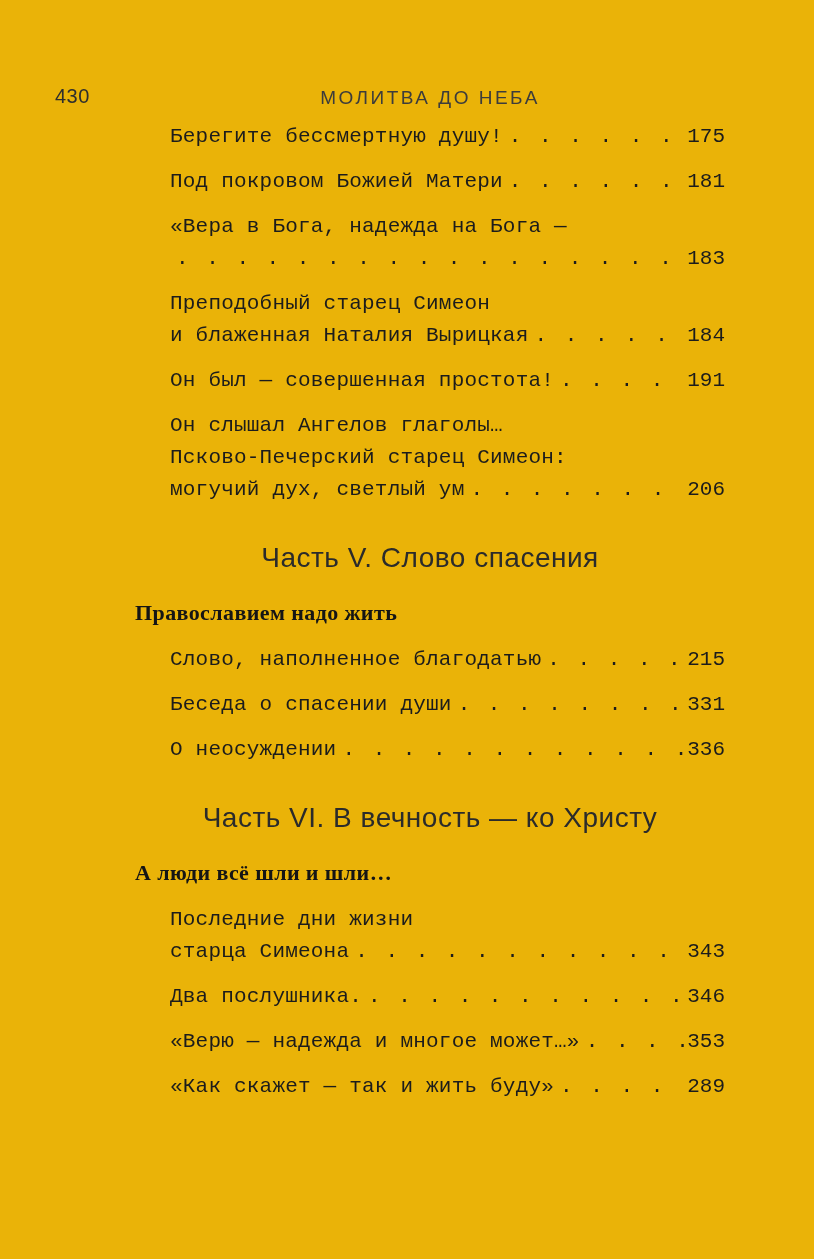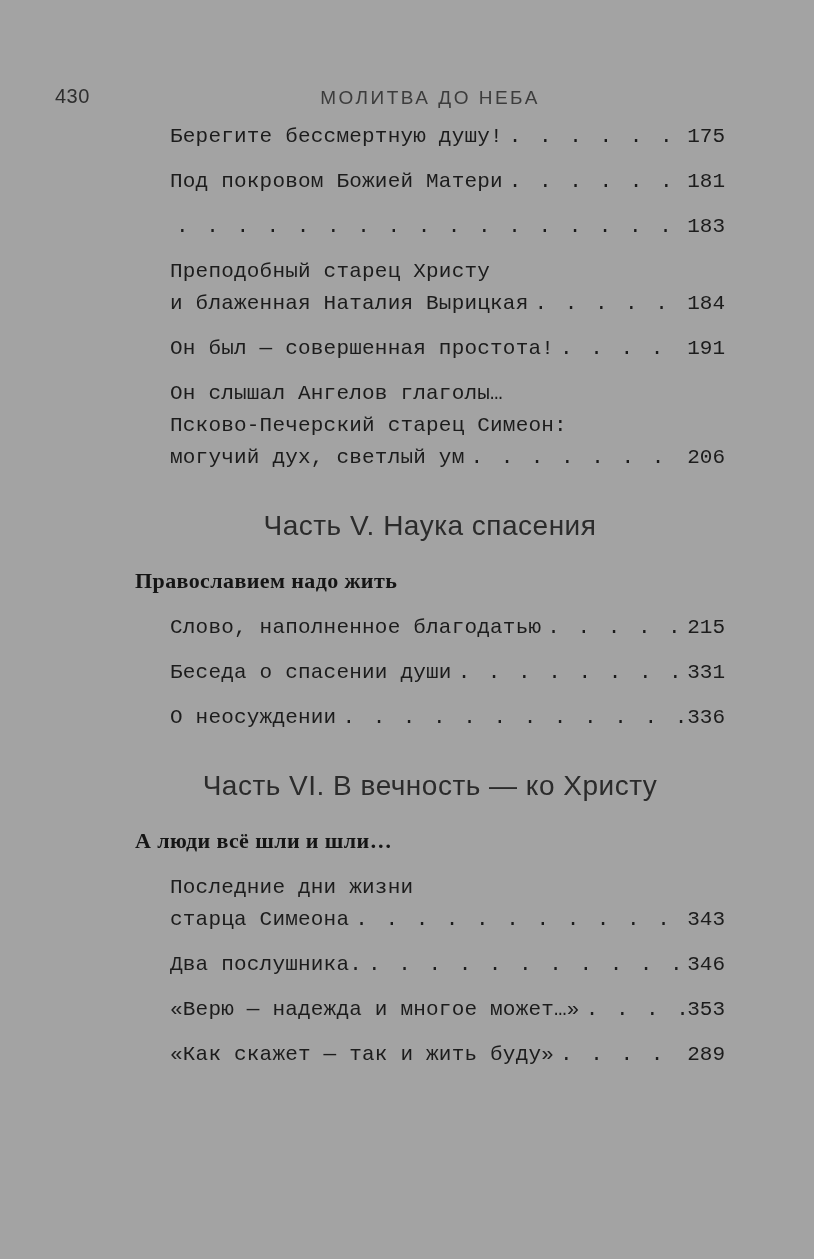--- a/index.html
+++ b/index.html
@@ -11,21 +11,21 @@
     height: 1259px;
     background: #ffffff;
     overflow: hidden;
     position: relative;
     font-family: "Liberation Serif", serif;
     color: #1c1c1c;
   }
   .page {
     position: absolute;
     inset: 0;
-    background: #a3a3a3;
+    background: #eab308;
   }
   
   .folio {
     position: absolute;
     left: 55px;
     top: 85px;
     font-family: "Liberation Sans", sans-serif;
     font-size: 20px;
     font-weight: 400;
     color: #2e2e2e;
@@ -116,27 +116,30 @@
       </div>
       <div class="entry">
         <div class="entry-line">
           <span class="entry-title">Под покровом Божией Матери</span>
           <span class="leader" aria-hidden="true">. . . . . . . . . . . . . . . . . . . . . . . . . . . . . . . . . . . . . . . . . . . . . . . . . . . . . . . . . . . . </span>
           <span class="entry-page">181</span>
         </div>
       </div>
       <div class="entry">
         <div class="entry-line">
+          <span class="entry-title">«Вера в Бога, надежда на Бога —</span>
+        </div>
+        <div class="entry-line">
           <span class="leader" aria-hidden="true">. . . . . . . . . . . . . . . . . . . . . . . . . . . . . . . . . . . . . . . . . . . . . . . . . . . . . . . . . . . . </span>
           <span class="entry-page">183</span>
         </div>
       </div>
       <div class="entry">
         <div class="entry-line">
-          <span class="entry-title">Преподобный старец Христу</span>
+          <span class="entry-title">Преподобный старец Симеон</span>
         </div>
         <div class="entry-line">
           <span class="entry-title">и блаженная Наталия Вырицкая</span>
           <span class="leader" aria-hidden="true">. . . . . . . . . . . . . . . . . . . . . . . . . . . . . . . . . . . . . . . . . . . . . . . . . . . . . . . . . . . . </span>
           <span class="entry-page">184</span>
         </div>
       </div>
       <div class="entry">
         <div class="entry-line">
           <span class="entry-title">Он был — совершенная простота!</span>
@@ -150,21 +153,21 @@
         </div>
         <div class="entry-line">
           <span class="entry-title">Псково-Печерский старец Симеон:</span>
         </div>
         <div class="entry-line">
           <span class="entry-title">могучий дух, светлый ум</span>
           <span class="leader" aria-hidden="true">. . . . . . . . . . . . . . . . . . . . . . . . . . . . . . . . . . . . . . . . . . . . . . . . . . . . . . . . . . . . </span>
           <span class="entry-page">206</span>
         </div>
       </div>
-      <div class="part-heading">Часть V. Наука спасения</div>
+      <div class="part-heading">Часть V. Слово спасения</div>
       <div class="subhead">Православием надо жить</div>
       <div class="entry">
         <div class="entry-line">
           <span class="entry-title">Слово, наполненное благодатью</span>
           <span class="leader" aria-hidden="true">. . . . . . . . . . . . . . . . . . . . . . . . . . . . . . . . . . . . . . . . . . . . . . . . . . . . . . . . . . . . </span>
           <span class="entry-page">215</span>
         </div>
       </div>
       <div class="entry">
         <div class="entry-line">

